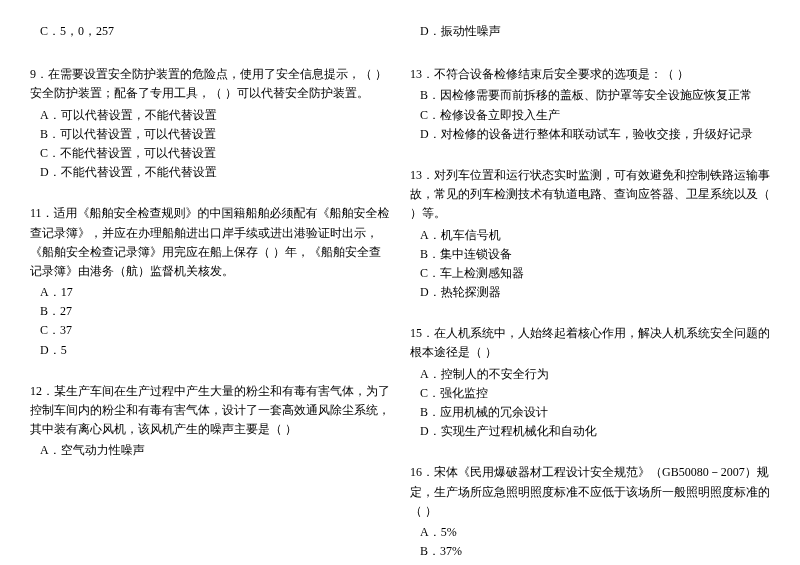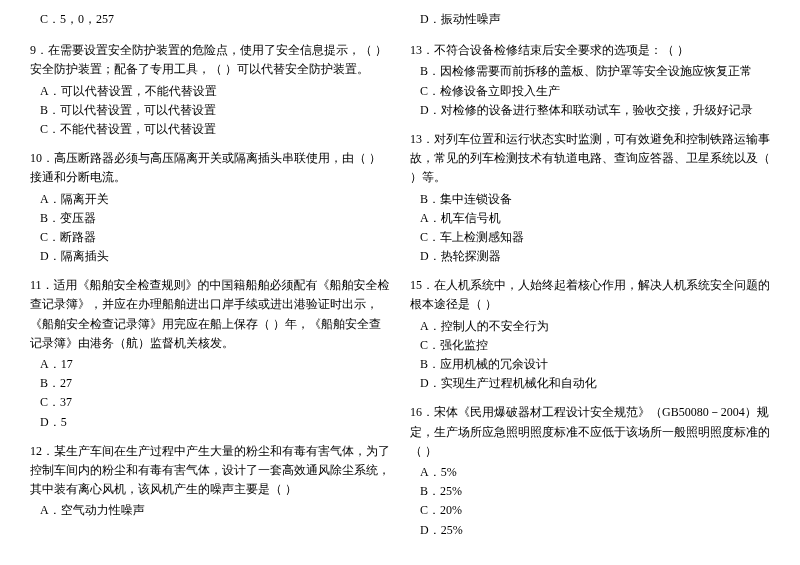--- a/index.html
+++ b/index.html
@@ -17,20 +17,21 @@
       gap: 20px;
     }
     .column {
       flex: 1;
       display: flex;
       flex-direction: column;
       gap: 6px;
     }
     .question-block {
       margin-bottom: 4px;
+      margin-top: 12px;
     }
     .question-text {
       line-height: 1.6;
       margin-bottom: 2px;
     }
     .option {
       line-height: 1.6;
       padding-left: 10px;
     }
   </style>
@@ -44,29 +45,23 @@
     <div class="question-block">
       <div class="question-text option">C．5，0，257</div>
     </div>
 
 
     <div class="question-block">
       <div class="question-text">9．在需要设置安全防护装置的危险点，使用了安全信息提示，（    ）安全防护装置；配备了专用工具，（    ）可以代替安全防护装置。</div>
       <div class="option">A．可以代替设置，不能代替设置</div>
       <div class="option">B．可以代替设置，可以代替设置</div>
       <div class="option">C．不能代替设置，可以代替设置</div>
+      <div class="option">D．不能代替设置，不能代替设置</div>
     </div>
 
-    <div class="question-block">
-      <div class="question-text">10．高压断路器必须与高压隔离开关或隔离插头串联使用，由（    ）接通和分断电流。</div>
-      <div class="option">A．隔离开关</div>
-      <div class="option">B．变压器</div>
-      <div class="option">C．断路器</div>
-      <div class="option">D．隔离插头</div>
-    </div>
 
     <div class="question-block">
       <div class="question-text">11．适用《船舶安全检查规则》的中国籍船舶必须配有《船舶安全检查记录簿》，并应在办理船舶进出口岸手续或进出港验证时出示，《船舶安全检查记录簿》用完应在船上保存（    ）年，《船舶安全查记录簿》由港务（航）监督机关核发。</div>
       <div class="option">A．17</div>
       <div class="option">B．27</div>
       <div class="option">C．37</div>
       <div class="option">D．5</div>
     </div>
 
     <div class="question-block">
@@ -85,36 +80,36 @@
 
     <div class="question-block">
       <div class="question-text">13．不符合设备检修结束后安全要求的选项是：（    ）</div>
       <div class="option">B．因检修需要而前拆移的盖板、防护罩等安全设施应恢复正常</div>
       <div class="option">C．检修设备立即投入生产</div>
       <div class="option">D．对检修的设备进行整体和联动试车，验收交接，升级好记录</div>
     </div>
 
     <div class="question-block">
       <div class="question-text">13．对列车位置和运行状态实时监测，可有效避免和控制铁路运输事故，常见的列车检测技术有轨道电路、查询应答器、卫星系统以及（    ）等。</div>
+      <div class="option">A．机车信号机</div>
       <div class="option">B．集中连锁设备</div>
-      <div class="option">A．机车信号机</div>
       <div class="option">C．车上检测感知器</div>
       <div class="option">D．热轮探测器</div>
     </div>
 
     <div class="question-block">
       <div class="question-text">15．在人机系统中，人始终起着核心作用，解决人机系统安全问题的根本途径是（    ）</div>
       <div class="option">A．控制人的不安全行为</div>
       <div class="option">C．强化监控</div>
       <div class="option">B．应用机械的冗余设计</div>
       <div class="option">D．实现生产过程机械化和自动化</div>
     </div>
 
     <div class="question-block">
-      <div class="question-text">16．宋体《民用爆破器材工程设计安全规范》（GB50080－2004）规定，生产场所应急照明照度标准不应低于该场所一般照明照度标准的（    ）</div>
+      <div class="question-text">16．宋体《民用爆破器材工程设计安全规范》（GB50080－2007）规定，生产场所应急照明照度标准不应低于该场所一般照明照度标准的（    ）</div>
       <div class="option">A．5%</div>
-      <div class="option">B．25%</div>
+      <div class="option">B．37%</div>
       <div class="option">C．20%</div>
       <div class="option">D．25%</div>
     </div>
 
   </div>
 </div>
 
 </body></html>

